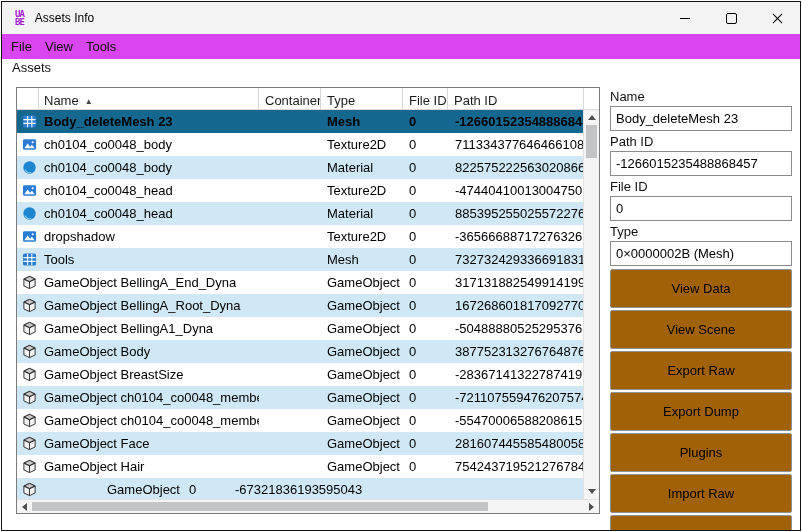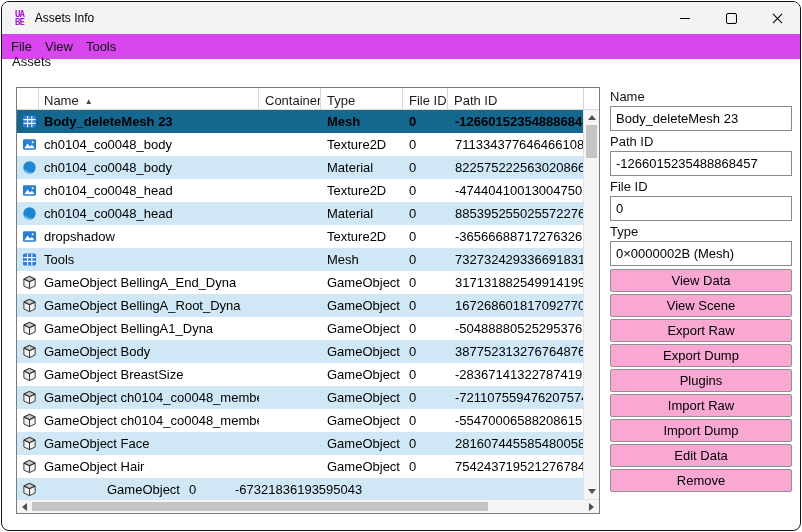--- a/index.html
+++ b/index.html
@@ -4,40 +4,40 @@
 <style>
   :root{
     --selected-row:#14678F;
     --stripe-row:#D0E8F6;
     --icon-blue:#2B7CD3;
     --logo-purple:#A21BD0;
   }
   *{margin:0;padding:0;}
   body{margin:0;background:#fff;font-family:"Liberation Sans","DejaVu Sans",sans-serif;}
   .window{position:relative;width:800px;height:530px;margin:1px;border:1px solid #141414;
-    border-radius:8px;overflow:hidden;background:#fff;box-sizing:border-box;}
+    border-radius:0;overflow:hidden;background:#fff;box-sizing:border-box;}
   
   .titlebar{position:absolute;top:0;left:0;right:0;height:32px;background:#f3f3f3;
     display:flex;align-items:center;}
   .logo{margin-left:13px;display:flex;flex-direction:column;font-size:9px;line-height:8px;
     font-weight:700;color:var(--logo-purple);font-family:"DejaVu Sans Mono",monospace;letter-spacing:-1px;}
   .title{margin-left:11px;font-size:12px;color:#000;}
   .win-controls{margin-left:auto;display:flex;height:100%;}
   .wbtn{width:46px;height:100%;display:flex;align-items:center;justify-content:center;cursor:default;}
   .glyph-min{width:10px;height:1px;background:#000;display:block;}
   .glyph-max{width:9px;height:9px;border:1px solid #000;border-radius:2px;display:block;}
   .glyph-close{position:relative;width:11px;height:11px;display:block;}
   .glyph-close::before,.glyph-close::after{content:"";position:absolute;left:-1px;top:5px;width:13px;height:1px;background:#000;}
   .glyph-close::before{transform:rotate(45deg);}
   .glyph-close::after{transform:rotate(-45deg);}
   
   .menubar{position:absolute;top:32px;left:0;right:0;height:25px;background:#d946ef;
     display:flex;align-items:center;padding-left:9px;}
   .menu-item{font-size:13px;color:#111;margin-right:13px;}
-  .assets-label{position:absolute;top:52px;left:10px;font-size:13px;color:#111;}
+  .assets-label{position:absolute;top:58px;left:10px;font-size:13px;color:#111;}
   
   .table{position:absolute;left:14px;top:85px;width:584px;height:427px;
     border:1px solid #7b7b7b;box-sizing:border-box;background:#fff;}
   .thead{display:flex;height:22px;border-bottom:1px solid #dadada;box-sizing:border-box;}
   .hcell{box-sizing:border-box;border-right:1px solid #d8d8d8;font-size:13px;color:#1c1c1c;
     line-height:25px;padding-left:6px;overflow:hidden;white-space:nowrap;flex-shrink:0;}
   .h-icon{width:22px;padding-left:0;}
   .h-name{width:220px;padding-left:5px;}
   .h-container{width:62px;text-align:right;}
   .h-type{width:82px;}
@@ -76,21 +76,21 @@
   .tri-up{width:0;height:0;border-left:4px solid transparent;border-right:4px solid transparent;border-bottom:5px solid #4f4f4f;}
   .tri-down{width:0;height:0;border-left:4px solid transparent;border-right:4px solid transparent;border-top:5px solid #4f4f4f;}
   .tri-left{width:0;height:0;border-top:4px solid transparent;border-bottom:4px solid transparent;border-right:5px solid #4f4f4f;}
   .tri-right{width:0;height:0;border-top:4px solid transparent;border-bottom:4px solid transparent;border-left:5px solid #4f4f4f;}
   
   .side{position:absolute;left:608px;top:87px;width:182px;}
   .field{margin-bottom:3px;}
   .flabel{display:block;font-size:13px;line-height:15px;color:#111;margin-bottom:2px;}
   .finput{width:100%;box-sizing:border-box;height:25px;border:1px solid #8a8a8a;font-size:13px;
     padding:0 5px;font-family:inherit;color:#000;background:#fff;border-radius:0;outline:none;}
-  .btn{display:block;width:100%;box-sizing:border-box;height:23px;margin-bottom:2px;background:#f9a8d4;
+  .btn{display:block;width:100%;box-sizing:border-box;height:39px;margin-bottom:2px;background:#a16207;
     border:1px solid #919191;font-size:13px;font-family:inherit;color:#000;border-radius:2px;padding:0;text-align:center;}
 </style>
 </head>
 <body>
 
 <div class="window">
 
   <div class="titlebar">
     <span class="logo">
       <span>UA</span>

